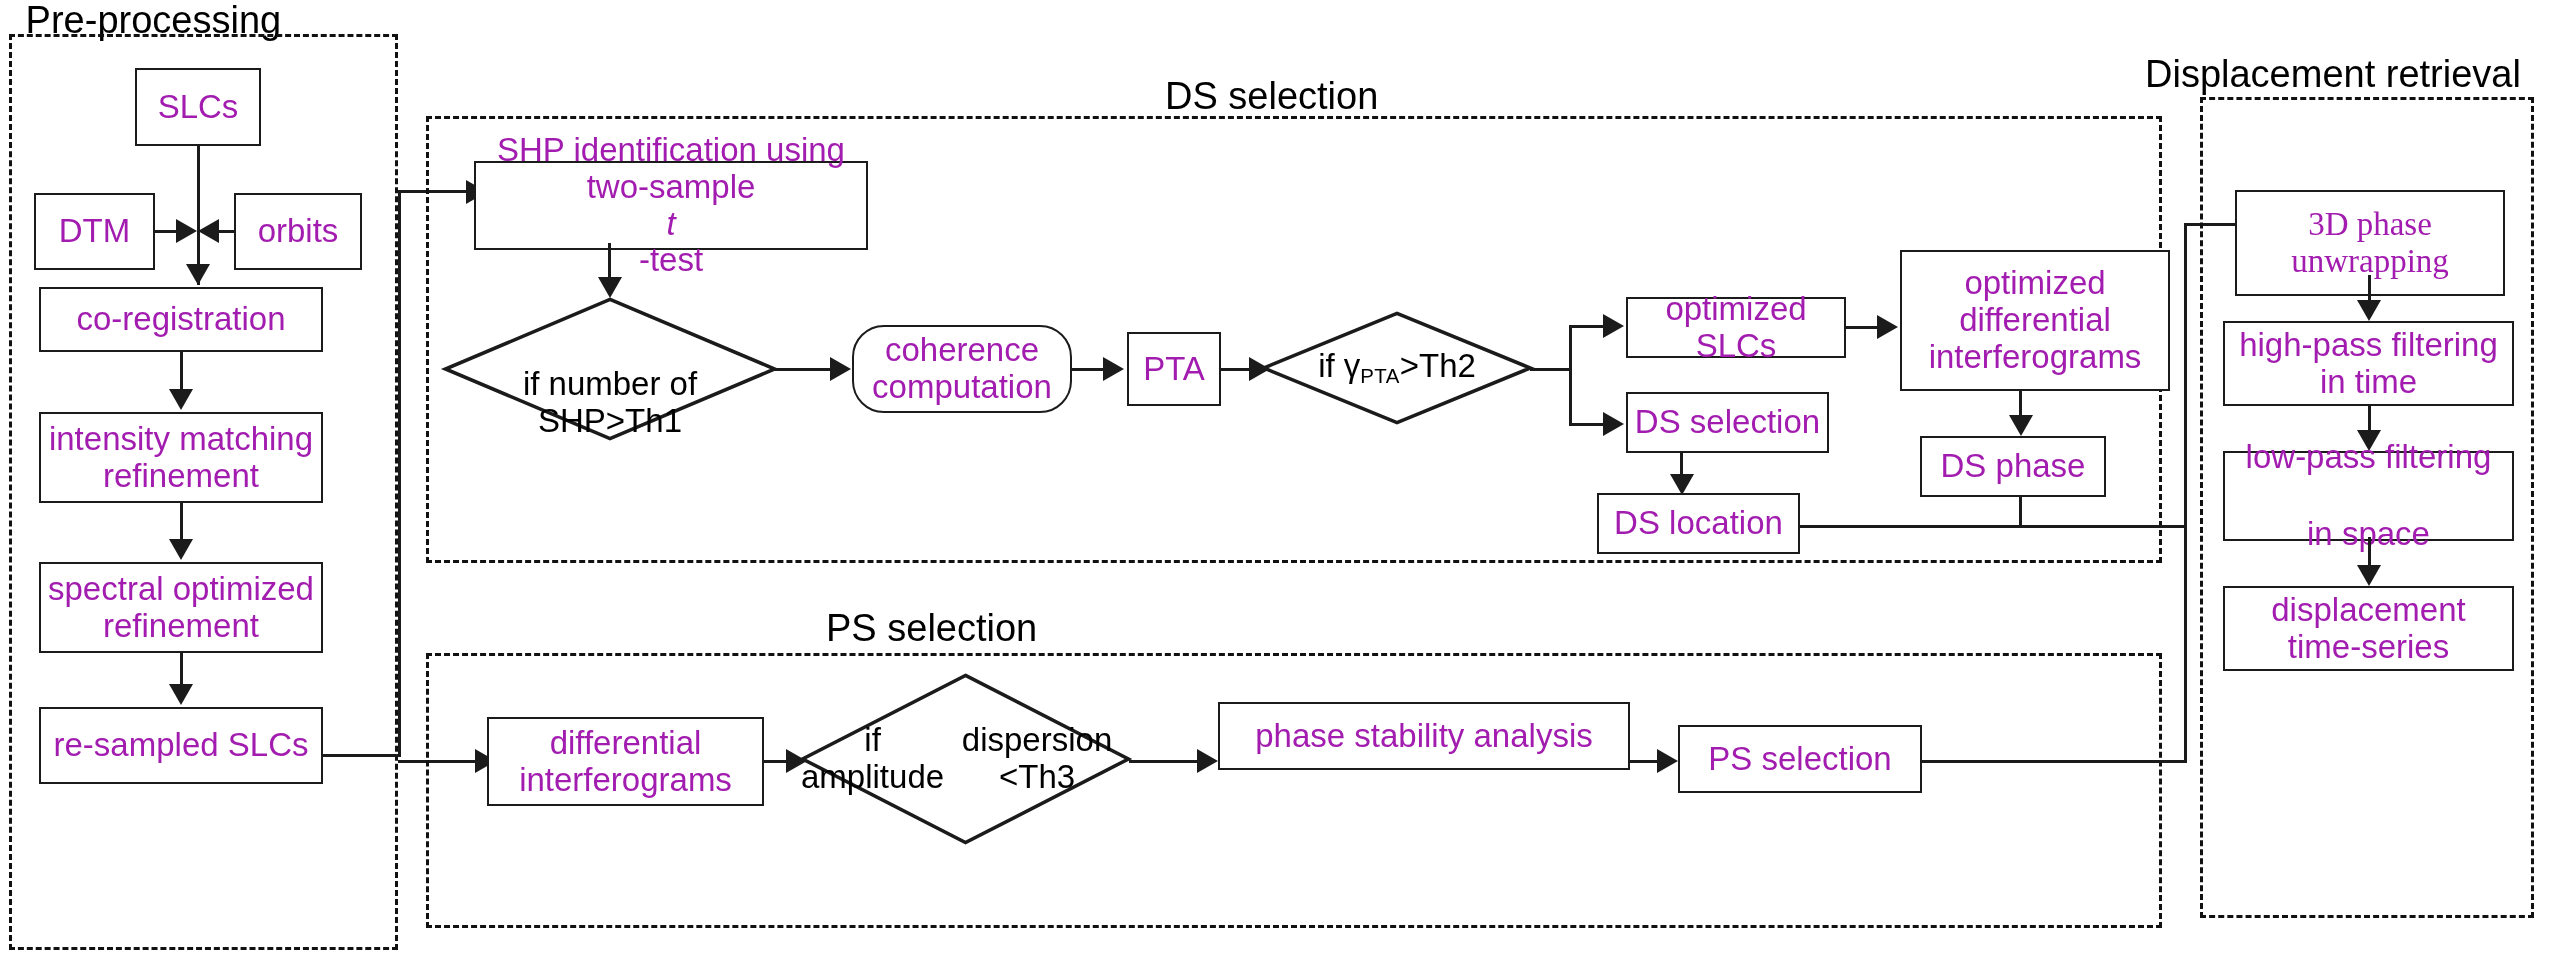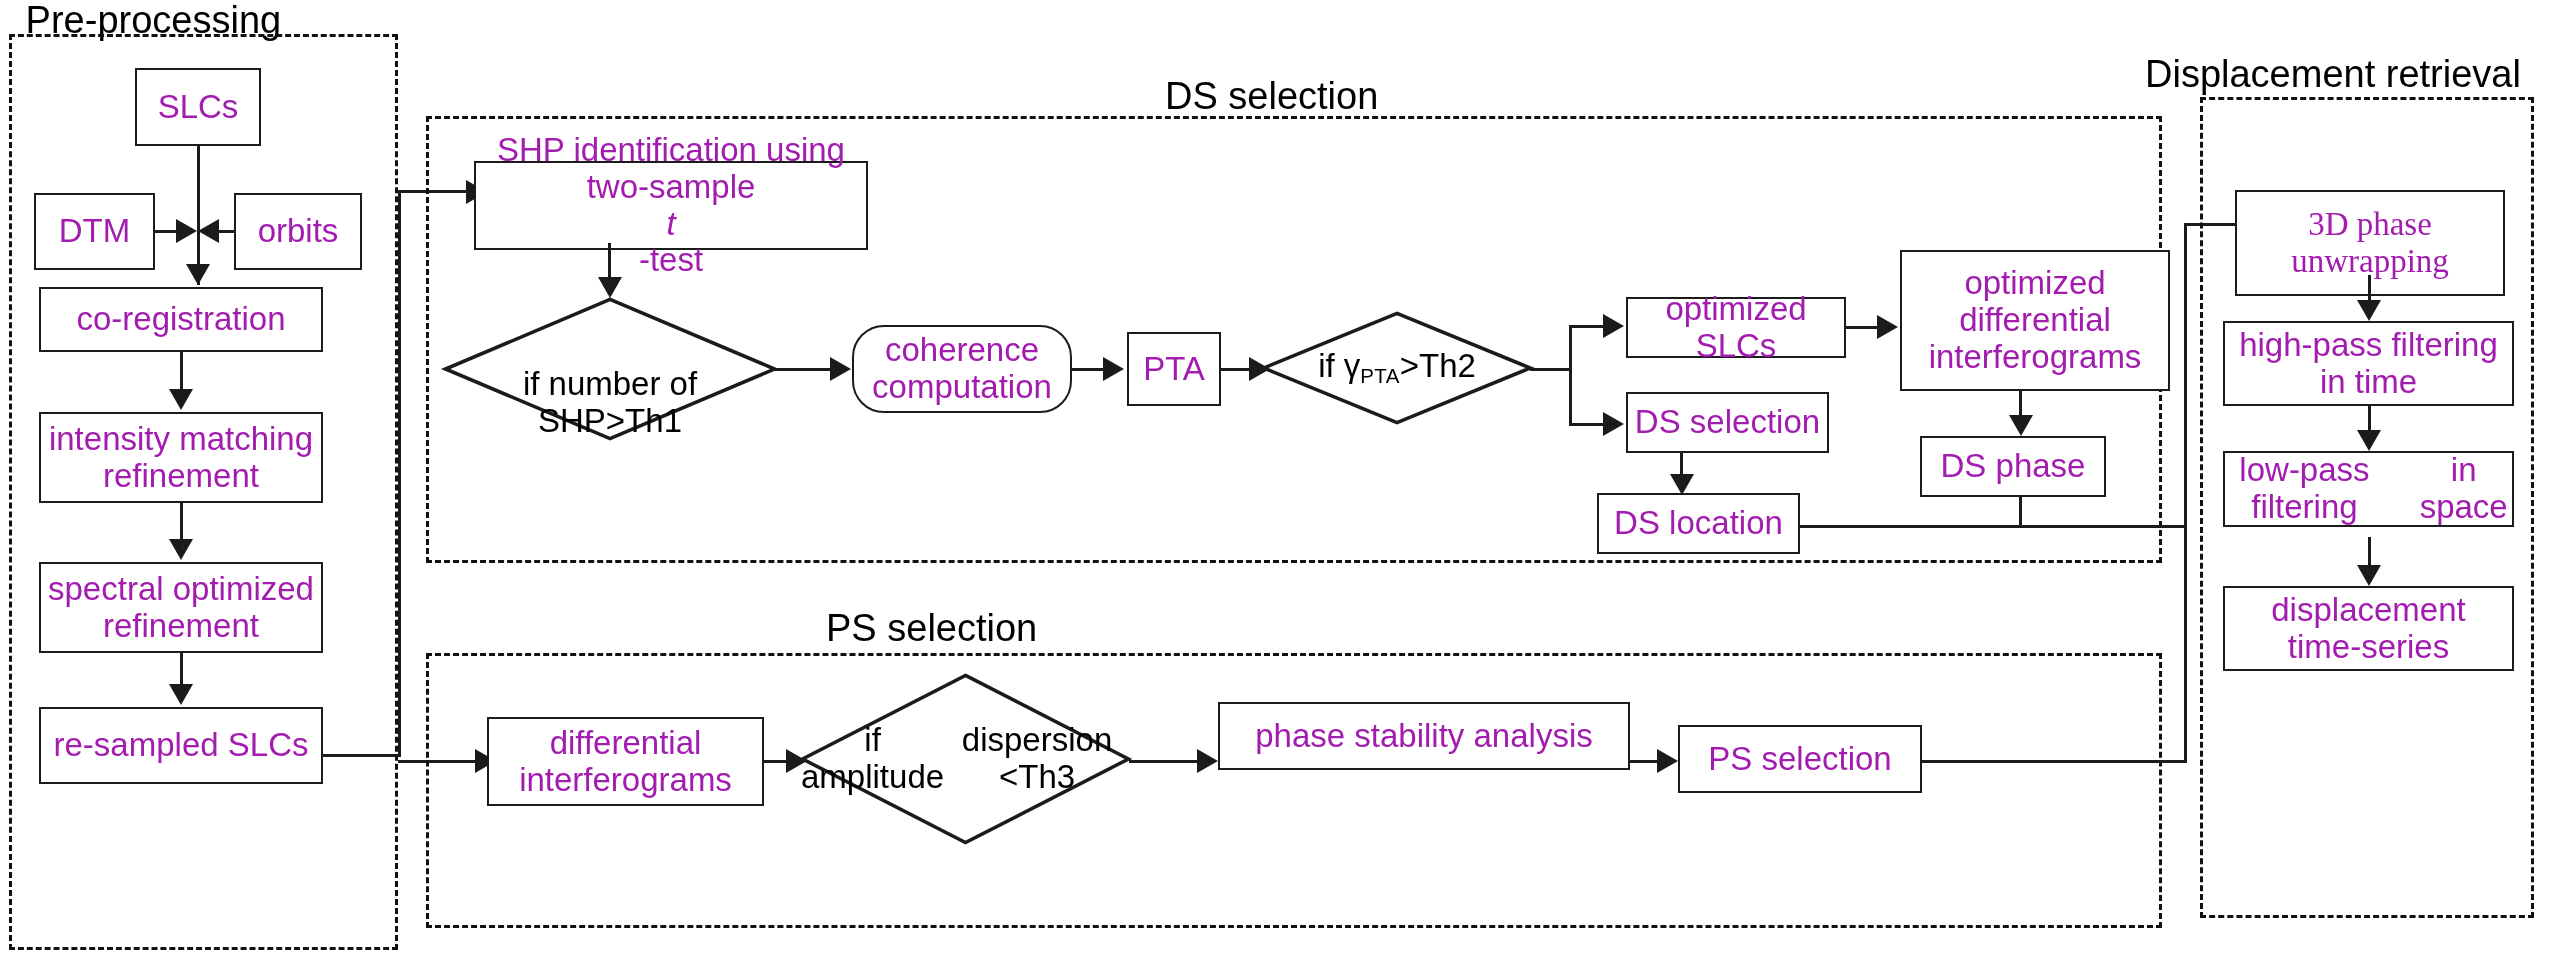--- a/index.html
+++ b/index.html
@@ -232,21 +232,21 @@
   <div class="ln lv" style="left:2368px;top:275px;height:30px;"></div>
   <div class="ar ar-d" style="left:2357px;top:300px;"></div>
 
   <div class="node" style="left:2223px;top:321px;width:291px;height:85px;flex-direction:column;">
     <span>high-pass filtering</span>
     <span>in time</span>
   </div>
   <div class="ln lv" style="left:2368px;top:406px;height:30px;"></div>
   <div class="ar ar-d" style="left:2357px;top:430px;"></div>
 
-  <div class="node" style="left:2223px;top:451px;width:291px;height:76px;flex-direction:row;gap:40px;">
+  <div class="node" style="left:2223px;top:451px;width:291px;height:90px;flex-direction:column;gap:40px;">
     <span>low-pass filtering</span>
     <span>in space</span>
   </div>
   <div class="ln lv" style="left:2368px;top:537px;height:34px;"></div>
   <div class="ar ar-d" style="left:2357px;top:565px;"></div>
 
   <div class="node" style="left:2223px;top:586px;width:291px;height:85px;flex-direction:column;">
     <span>displacement</span>
     <span>time-series</span>
   </div>

